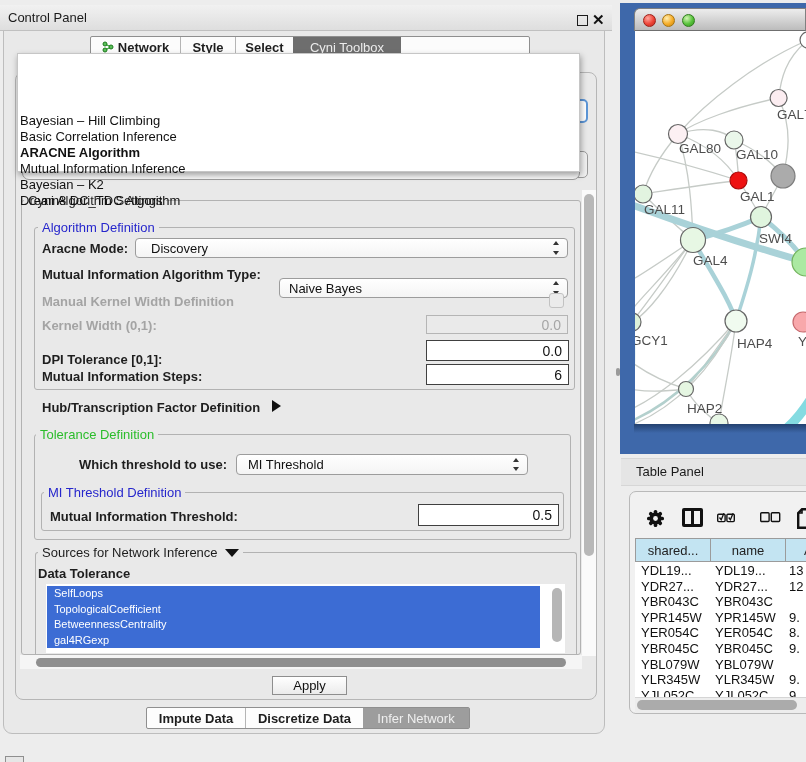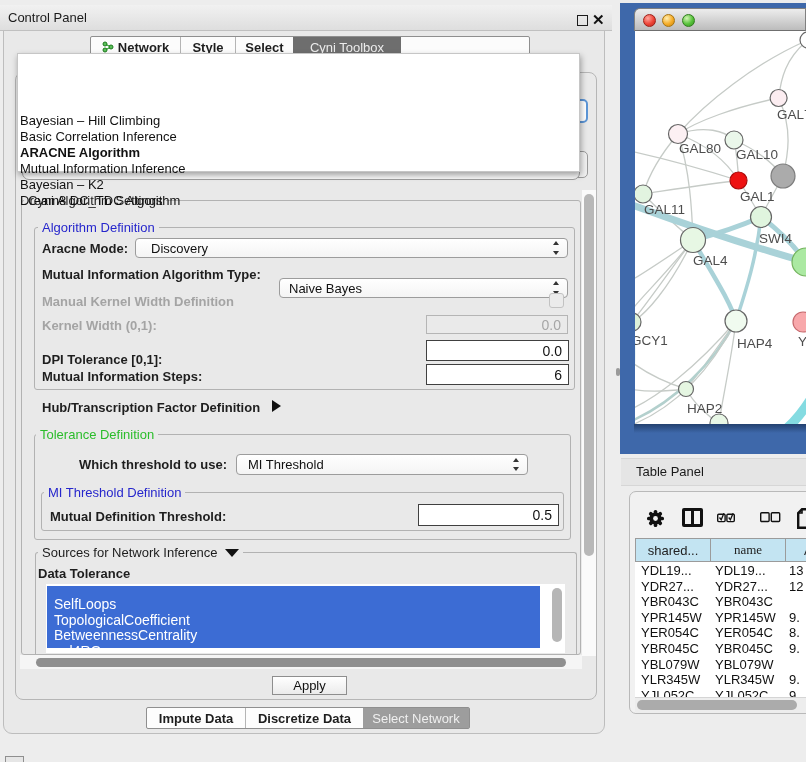--- a/index.html
+++ b/index.html
@@ -93,53 +93,53 @@
 
 <div class="abs lbl" style="left:79px;top:457px;">Which threshold to use:</div>
 <div class="combo" style="left:236px;top:454px;width:292px;height:21px;">
     <span class="ctext" style="padding-left:11px;">MI Threshold</span>
     <span class="spin"></span>
   </div>
 
 <div class="grp" style="left:41px;top:492px;width:523px;height:39px;"></div>
 <div class="gtitle" style="left:44px;top:485px;color:#2626cc;">MI Threshold Definition</div>
 
-<div class="abs lbl" style="left:50px;top:509px;">Mutual Definition Threshold:</div>
+<div class="abs lbl" style="left:50px;top:509px;">Mutual Information Threshold:</div>
 <div class="field" style="left:418px;top:504px;width:141px;height:22px;">0.5</div>
 
 <div class="grp" style="left:35px;top:552px;width:542px;height:110px;border-bottom:none;"></div>
 <div class="gtitle" style="left:38px;top:545px;color:#1c1c1c;">Sources for Network Inference&nbsp;&nbsp;<svg width="14" height="10" viewBox="0 0 14 10" style="vertical-align:-1px;">
       <polygon points="0,1 14,1 7,9" fill="#111"></polygon>
     </svg></div>
 
 <div class="abs lbl" style="left:38px;top:566px;">Data Tolerance</div>
 
 <div class="abs" style="left:46px;top:584px;width:519px;height:69px;background:#fff;overflow:hidden;">
   <div style="position:absolute;left:1px;top:2px;width:493px;height:62px;background:#3c6cd4;"></div>
-  <div style="position:absolute;left:8px;top:13px;font-size:14px;color:#fff;line-height:15.5px;">SelfLoops<br>TopologicalCoefficient<br>BetweennessCentrality<br>gal4RGexp</div>
+  <div style="position:absolute;left:8px;top:2px;font-size:11px;color:#fff;line-height:15.5px;">SelfLoops<br>TopologicalCoefficient<br>BetweennessCentrality<br>gal4RGexp</div>
   <div style="position:absolute;right:3px;top:4px;width:10px;height:54px;background:#b6b6b6;border-radius:5px;"></div>
 </div>
 
 <div class="abs" style="left:582px;top:190px;width:14px;height:466px;background:#fafafa;"></div>
 <div class="abs" style="left:584px;top:194px;width:10px;height:362px;background:#b8b8b8;border-radius:5px;"></div>
 
 <div class="abs" style="left:20px;top:655px;width:562px;height:14px;background:#f5f5f5;"></div>
 <div class="abs" style="left:36px;top:658px;width:530px;height:9px;background:#8f8f8f;border-radius:4.5px;"></div>
 
 <div class="abs" style="left:272px;top:676px;width:75px;height:19px;background:linear-gradient(#ffffff,#ebebeb);border:1px solid #8e8e8e;border-radius:0;font-size:13px;color:#111;display:flex;align-items:center;justify-content:center;">Apply</div>
 
 <div class="abs" style="left:146px;top:707px;width:324px;height:22px;background:#fdfdfd;border:1px solid #8f8f8f;border-radius:2px;display:flex;">
   <div style="width:99px;display:flex;align-items:center;justify-content:center;border-right:1px solid #b5b5b5;">
       <span class="lbl">Impute Data</span>
     </div>
   <div style="width:117px;display:flex;align-items:center;justify-content:center;">
       <span class="lbl">Discretize Data</span>
     </div>
   <div style="width:106px;display:flex;align-items:center;justify-content:center;background:#9d9d9d;">
-      <span class="lbl" style="color:#efefef;font-weight:normal;">Select Network</span>
+      <span class="lbl" style="color:#efefef;font-weight:normal;">Infer Network</span>
     </div>
 </div>
 
 <div class="abs" style="left:17px;top:53px;width:563px;height:119px;background:#ffffff;border:1px solid #c6c6c6;box-shadow:1px 3px 6px rgba(0,0,0,0.35);z-index:50;">
   <div style="position:absolute;left:2px;top:22px;font-size:13px;color:#111;line-height:16px;margin-top:37px;">
     Bayesian – Hill Climbing<br>
     Basic Correlation Inference<br>
     <b>ARACNE Algorithm</b><br>
     Mutual Information Inference<br>
     Bayesian – K2<br>
@@ -259,21 +259,21 @@
   <rect x="11.3" y="0.7" width="8.4" height="8.8" rx="1" fill="none" stroke="#111" stroke-width="1.4"></rect>
 </svg>
 <svg class="abs" style="left:797px;top:508px;" width="9" height="21" viewBox="0 0 9 21">
   <path d="M 1.2,5 L 5,1.2 L 16,1.2 L 16,19.8 L 1.2,19.8 Z" fill="none" stroke="#111" stroke-width="2.4"></path>
   <path d="M 5,1.2 L 5,5 L 1.2,5" fill="none" stroke="#111" stroke-width="1.6"></path>
 </svg>
 
 <div class="abs" style="left:635px;top:538px;width:171px;height:160px;background:#fff;overflow:hidden;">
   <div style="position:absolute;left:0;top:0;height:24px;width:300px;display:flex;font-size:13px;color:#222;">
     <div style="width:75px;background:#c3e4f2;border:1px solid #9b9b9b;border-right:none;display:flex;align-items:center;justify-content:center;">shared...</div>
-    <div style="width:76px;background:#c3e4f2;border:1px solid #9b9b9b;display:flex;align-items:center;justify-content:center;font-family:Liberation Serif, serif;">name</div>
+    <div style="width:76px;background:#c3e4f2;border:1px solid #9b9b9b;display:flex;align-items:center;justify-content:center;">name</div>
     <div style="width:60px;background:#c3e4f2;border:1px solid #9b9b9b;border-left:none;display:flex;align-items:center;padding-left:18px;">A</div>
   </div>
   <div style="position:absolute;left:6px;top:25px;font-size:13px;color:#111;line-height:15.6px;white-space:pre;">YDL19...
 YDR27...
 YBR043C
 YPR145W
 YER054C
 YBR045C
 YBL079W
 YLR345W

